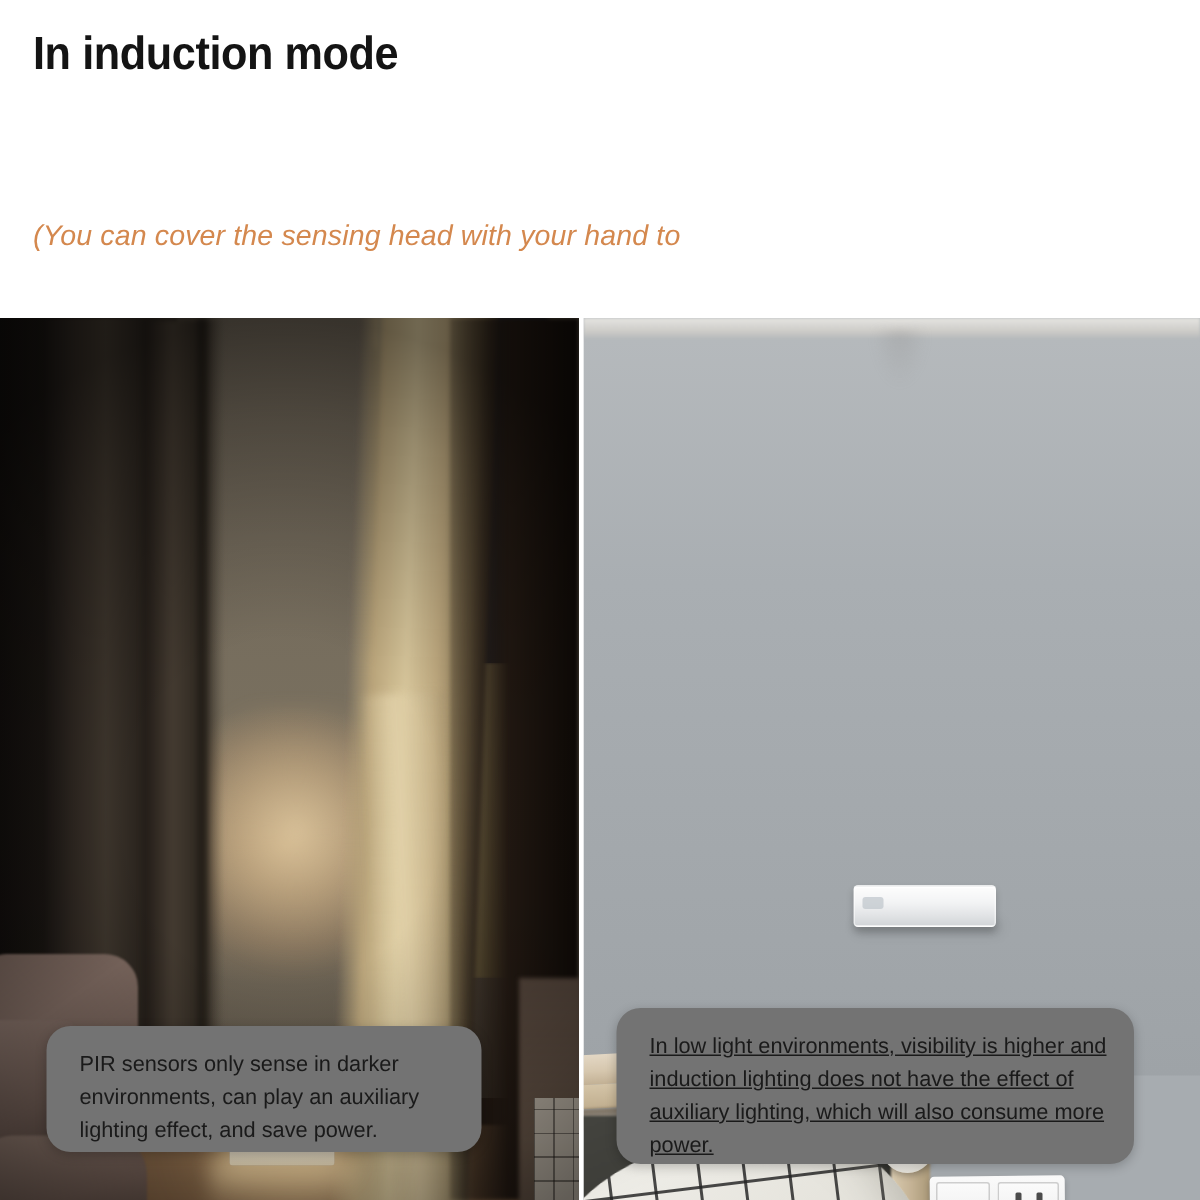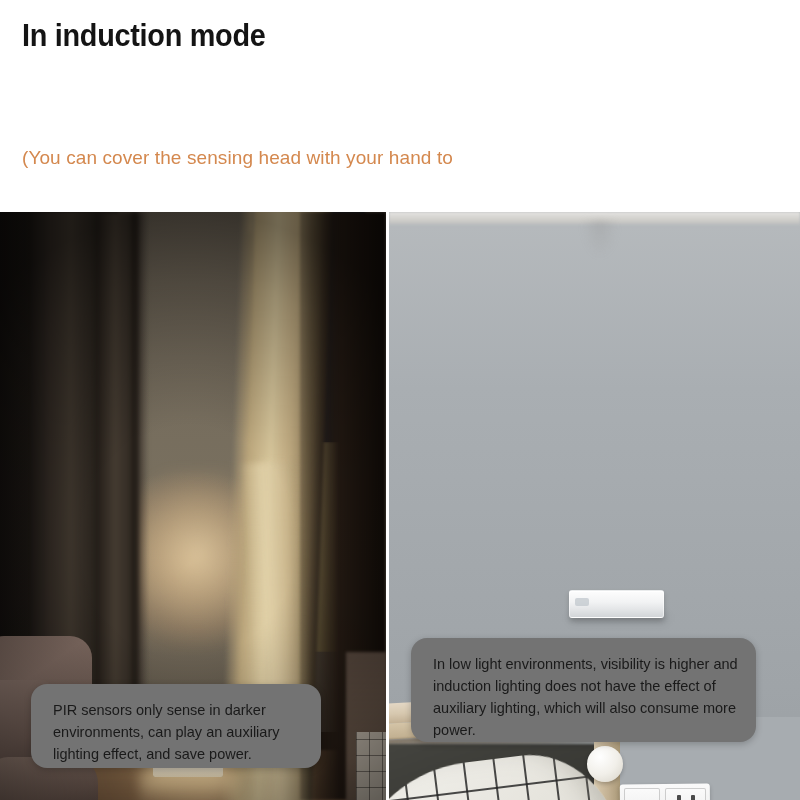--- a/index.html
+++ b/index.html
@@ -55,20 +55,21 @@
     left: 22px;
     top: 144px;
     width: 770px;
   }
   .note-line {
     font-size: 19px;
     line-height: 27px;
     color: #d4884e;
     white-space: nowrap;
     letter-spacing: 0.1px;
+    font-style: italic;
   }
 
   
   .photos {
     position: absolute;
     left: 0;
     top: 212px;
     width: 800px;
     height: 588px;
     overflow: hidden;
@@ -356,21 +357,21 @@
     border-radius: 16px;
     box-shadow: 0 2px 7px rgba(0,0,0,0.22);
     color: #1a1a1a;
     font-size: 14.5px;
     line-height: 22px;
     padding: 15px 18px 16px 22px;
     box-sizing: border-box;
     z-index: 60;
   }
   .caption-left  { left: 31px;  top: 684px; width: 290px; height: 84px; }
-  .caption-right { left: 411px; top: 638px; width: 345px; height: 104px; }
+  .caption-right { left: 411px; top: 672px; width: 345px; height: 104px; text-decoration: underline; }
 </style>
 </head>
 <body>
 
 <div class="page">
 
   <div class="header">
 
     <div class="title">In induction mode</div>
 

